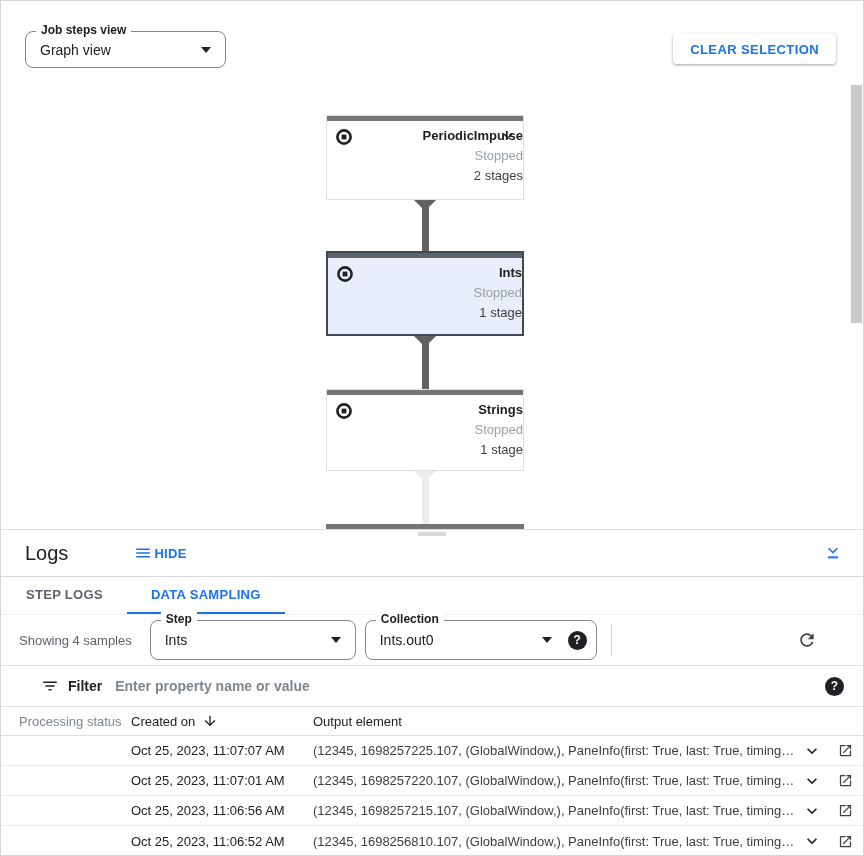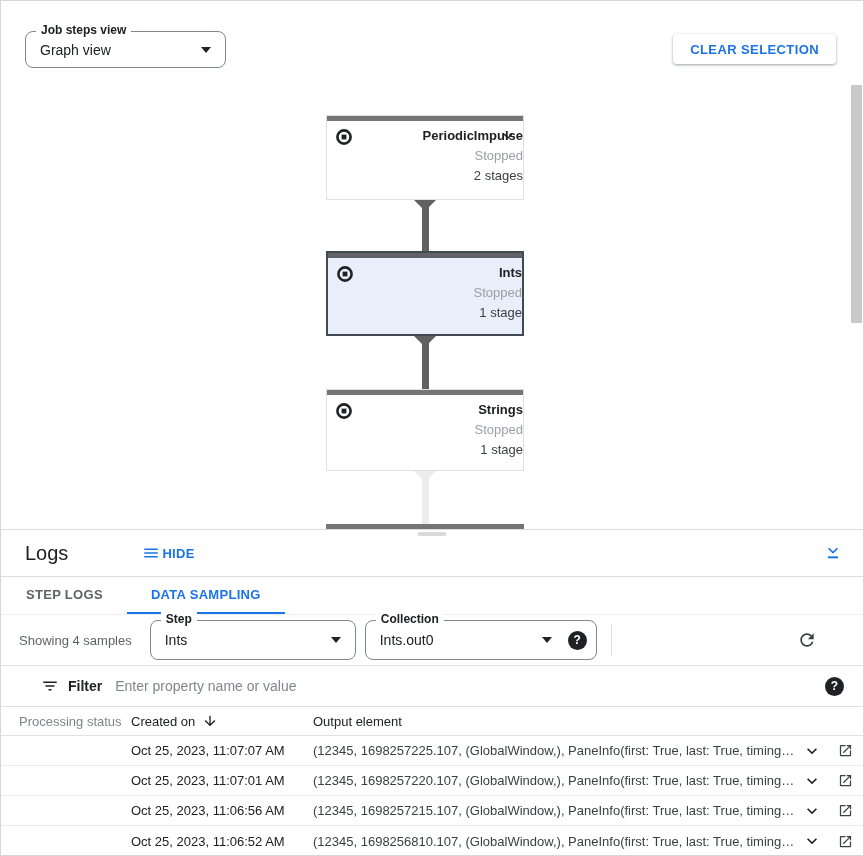--- a/index.html
+++ b/index.html
@@ -44,21 +44,21 @@
   .node-partial-bar { position:absolute; left:325px; top:523px; width:198px; height:5px; background:#757575; }
 
   .vscroll { position:absolute; right:1px; top:84px; width:11px; height:238px; background:#c9c9c9; }
 
   
   .logs { position:absolute; left:0; right:0; top:528px; bottom:0; background:#fff;
           border-top:1px solid #dadce0; }
   .drag-handle { position:absolute; top:2px; left:50%; transform:translateX(-50%);
                  width:29px; height:4px; background:#dadada; border-radius:2px; cursor:ns-resize; }
   .logs-header { height:47px; display:flex; align-items:center; padding:0 20px 0 24px;
-                 border-bottom:1px solid #dadce0;gap:8px; }
+                 border-bottom:1px solid #dadce0; }
   .logs-title { font-size:20px; color:#212121; }
   .hide-link { display:flex; align-items:center; margin-left:66px; color:#1a73e8;
                font-weight:bold; font-size:13px; letter-spacing:.3px; cursor:pointer; }
   .collapse-btn { margin-left:auto; cursor:pointer; display:flex; }
 
   .tabs { display:flex; height:38px; border-bottom:1px solid #eceff1; padding-left:1px; }
   .tab { padding:0 24px; line-height:36px; font-size:13px; font-weight:bold; letter-spacing:.3px;
          color:#5f6368; border-bottom:2px solid transparent; cursor:pointer; }
   .tab.active { color:#1a73e8; border-bottom-color:#1a73e8; }
 
@@ -75,21 +75,21 @@
               justify-content:center; cursor:pointer; flex:none; }
   .coll-field .help-dot { margin-left:16px; margin-right:9px; }
   .tb-divider { width:1px; height:32px; background:#dadce0; margin-left:14px; }
   .refresh-btn { margin-left:auto; margin-right:28px; cursor:pointer; display:flex; }
 
   .filter-row { height:41px; display:flex; align-items:center; padding:0 18px;
                 border-bottom:1px solid #e0e0e0; }
   .filter-icon { margin-left:22px; display:flex; }
   .filter-label { font-weight:bold; font-size:14px; color:#202124; margin-left:9px; }
   .filter-input { border:none; outline:none; font-family:inherit; font-size:14px;
-                  margin-left:13px; flex:1; color:#202124; }
+                  margin-left:13px; flex:1; color:#202124;font-weight:bold; }
   .filter-input::placeholder { color:#80868b; }
   .filter-row .help-dot { margin-left:12px; margin-right:1px; }
 
   .grid-cols { display:grid; grid-template-columns:112px 182px 1fr 33px 35px; align-items:center;
                padding-left:18px; }
   .table-header { height:29px; border-bottom:1px solid #e0e0e0; font-size:13px; }
   .th-muted { color:#80868b; }
   .th-dark { color:#202124; display:flex; align-items:center; }
   .sort-icon { margin-left:7px; display:flex; }
   .row { height:30px; border-bottom:1px solid #ebebeb; background:#fff; }

